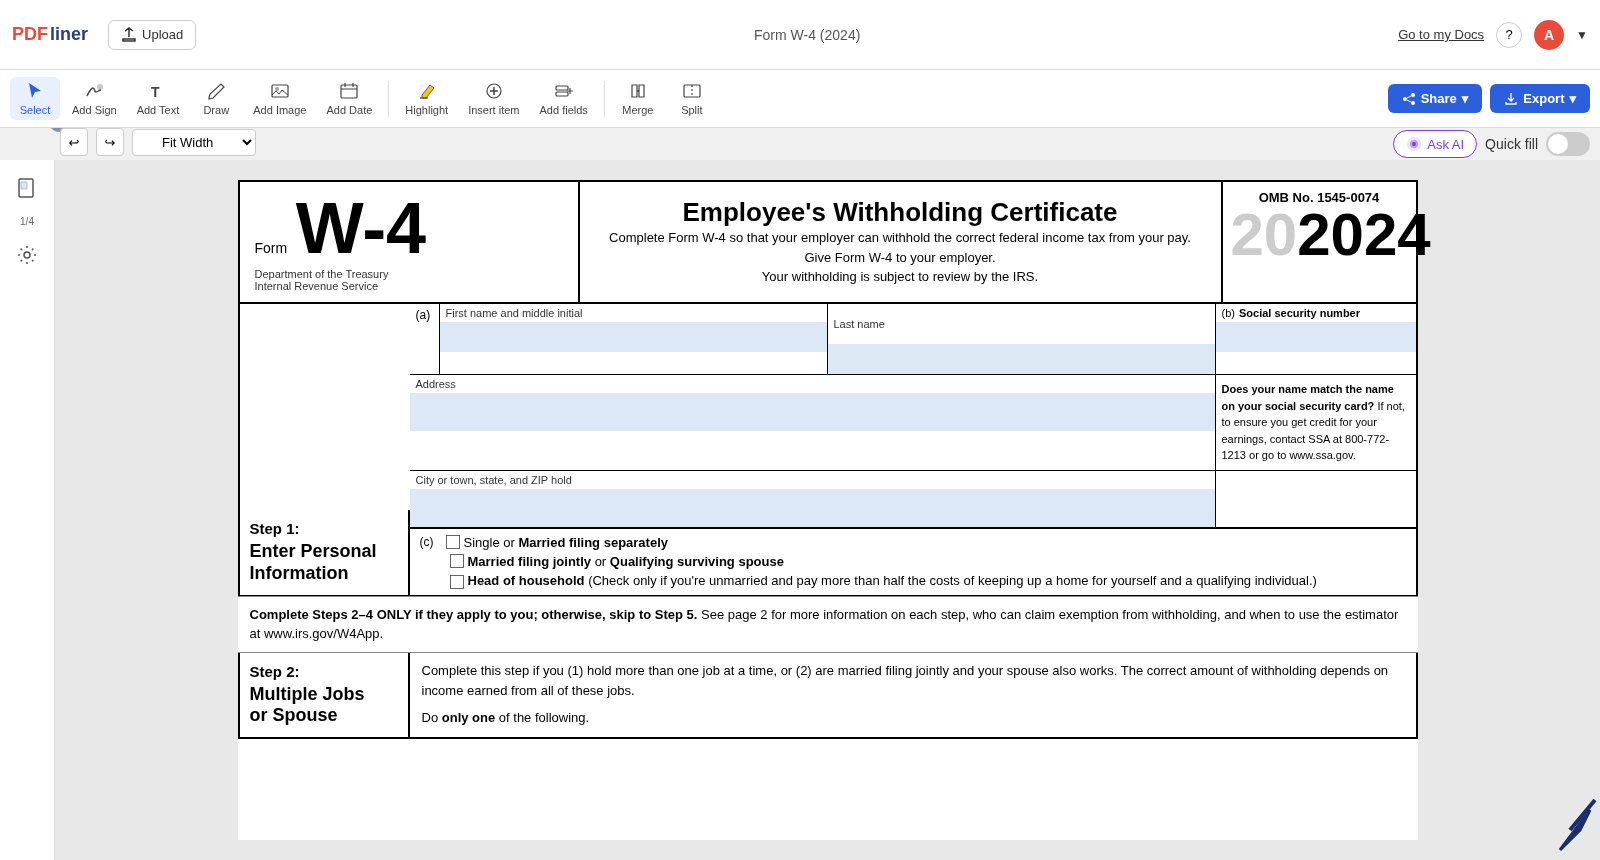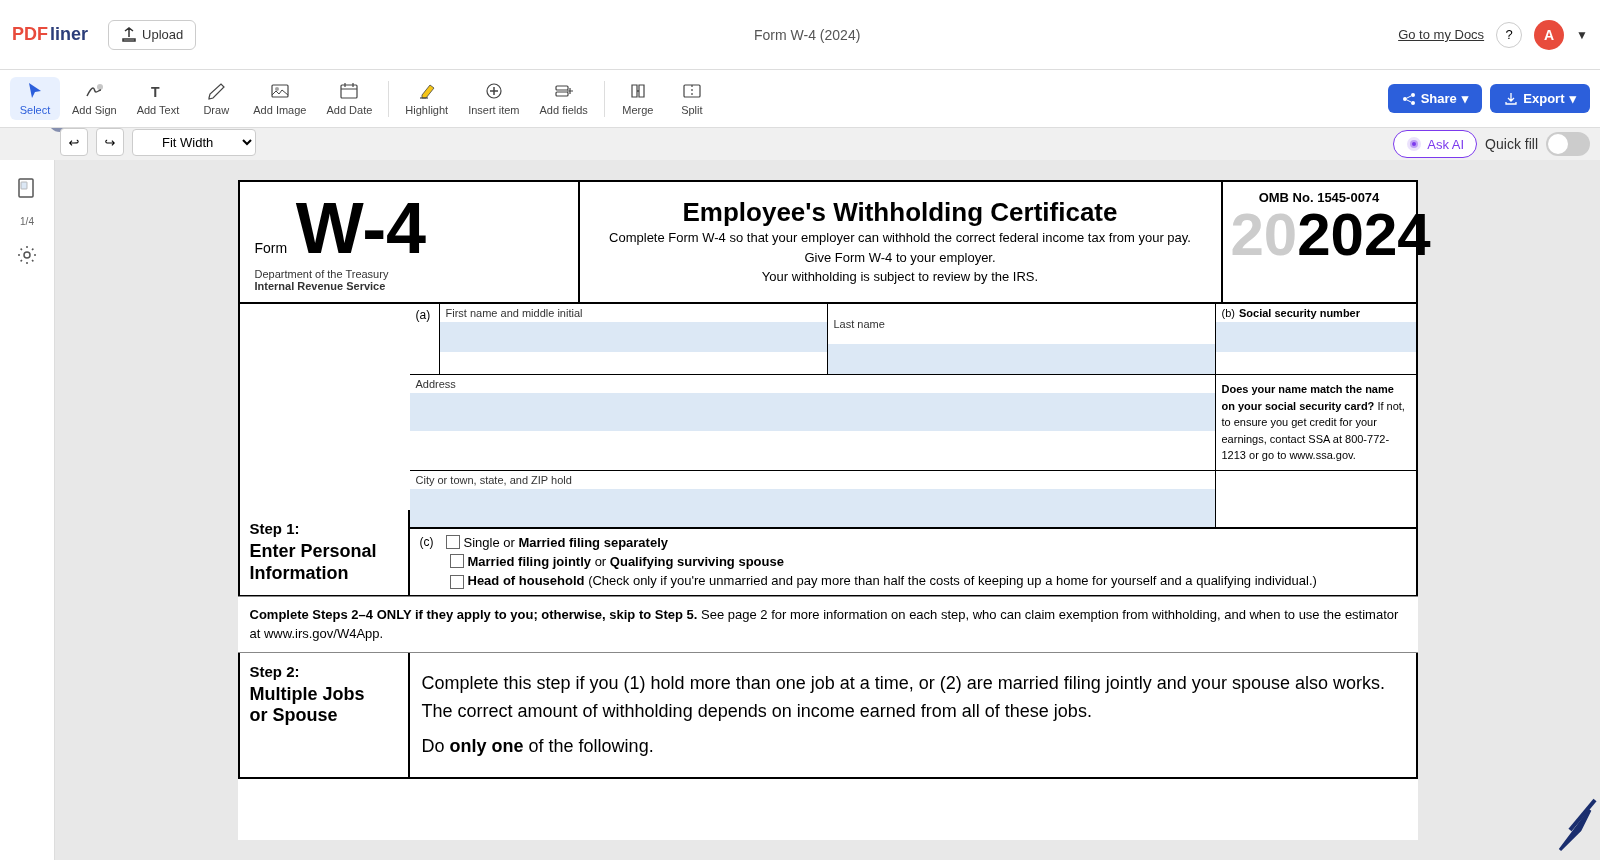--- a/index.html
+++ b/index.html
@@ -150,21 +150,21 @@
 
     
     .info-section {
       border: 2px solid #000; border-top: 1px solid #aaa; border-bottom: 2px solid #000;
       padding: 8px 12px; font-size: 13px; line-height: 1.5; margin-top: -1px;
     }
 
     
     .step2-section { display: flex; border: 2px solid #000; border-top: none; }
     .step2-label { width: 170px; padding: 10px; border-right: 2px solid #000; }
-    .step2-content { flex: 1; padding: 16px 12px; font-size: 18px; line-height: 1.6; }
+    .step2-content { flex: 1; padding: 8px 12px; font-size: 13px; line-height: 1.6; }
   </style>
 </head>
 <body>
 
 <div style="position:absolute;top:0;left:0;width:120px;height:150px;z-index:0;pointer-events:none;">
   <svg width="120" height="150" viewBox="0 0 120 150">
     <circle cx="30" cy="30" r="28" fill="#1a2e6e" opacity="0.9"></circle>
     <circle cx="70" cy="60" r="18" fill="#1a2e6e" opacity="0.7"></circle>
     <ellipse cx="15" cy="90" rx="20" ry="35" fill="#1a2e6e" opacity="0.6"></ellipse>
     <circle cx="60" cy="120" r="12" fill="#1a2e6e" opacity="0.5"></circle>
@@ -374,21 +374,21 @@
 <div id="main">
   <div id="form-container">
 
     <div class="form-header">
       <div class="form-header-left">
         <div>
           <span class="form-label" style="font-size:14px;margin-right:4px;">Form</span>
           <span class="w4-big">W-4</span>
         </div>
         <div style="font-size:11px;color:#333;margin-top:4px;">Department of the Treasury</div>
-        <div style="font-size:11px;color:#333;font-weight:bold;">Internal Revenue Service</div>
+        <div style="font-size:11px;color:#333;">Internal Revenue Service</div>
       </div>
       <div class="form-header-center">
         <h1>Employee's Withholding Certificate</h1>
         <p>Complete Form W-4 so that your employer can withhold the correct federal income tax from your pay.</p>
         <p>Give Form W-4 to your employer.</p>
         <p>Your withholding is subject to review by the IRS.</p>
       </div>
       <div class="form-header-right">
         <div class="omb-text">OMB No. 1545-0074</div>
         <div class="year-display">

